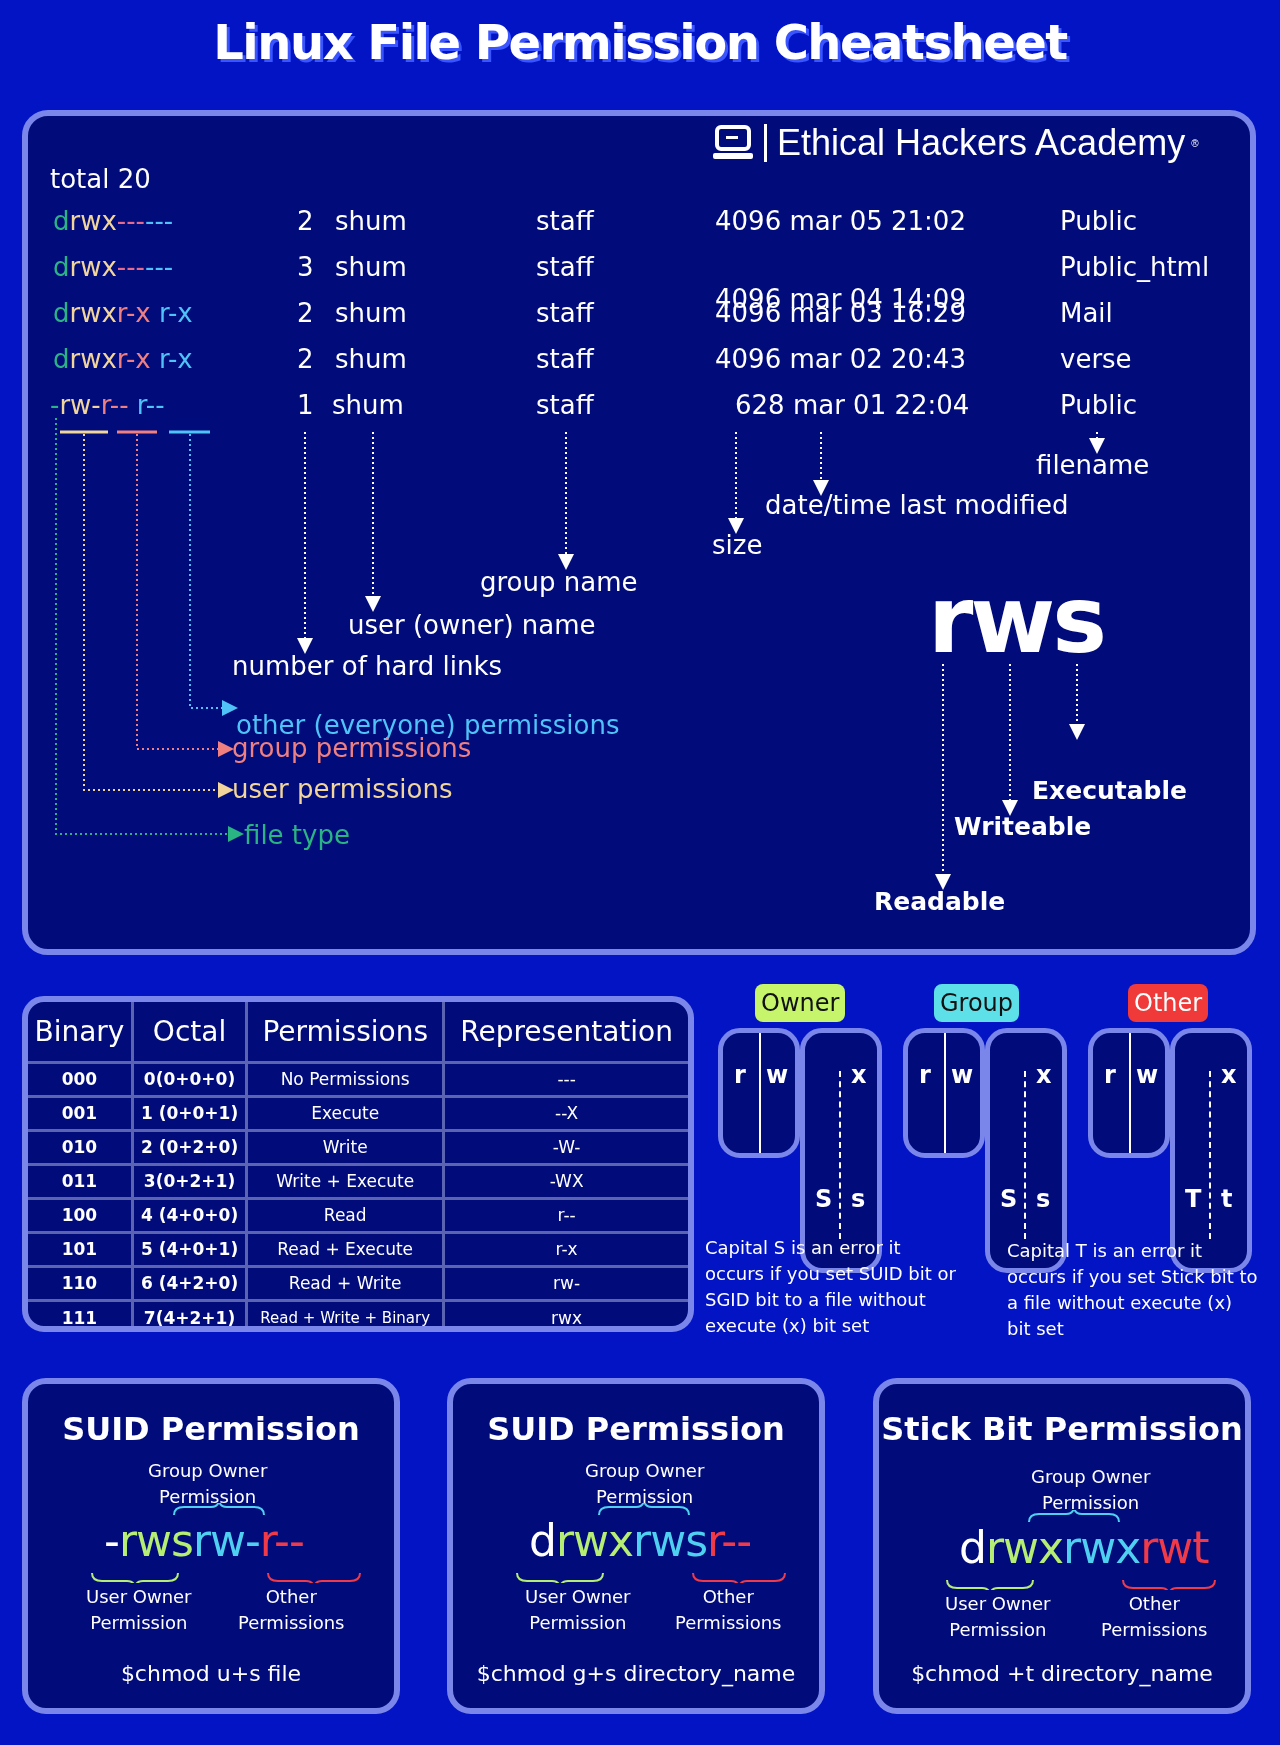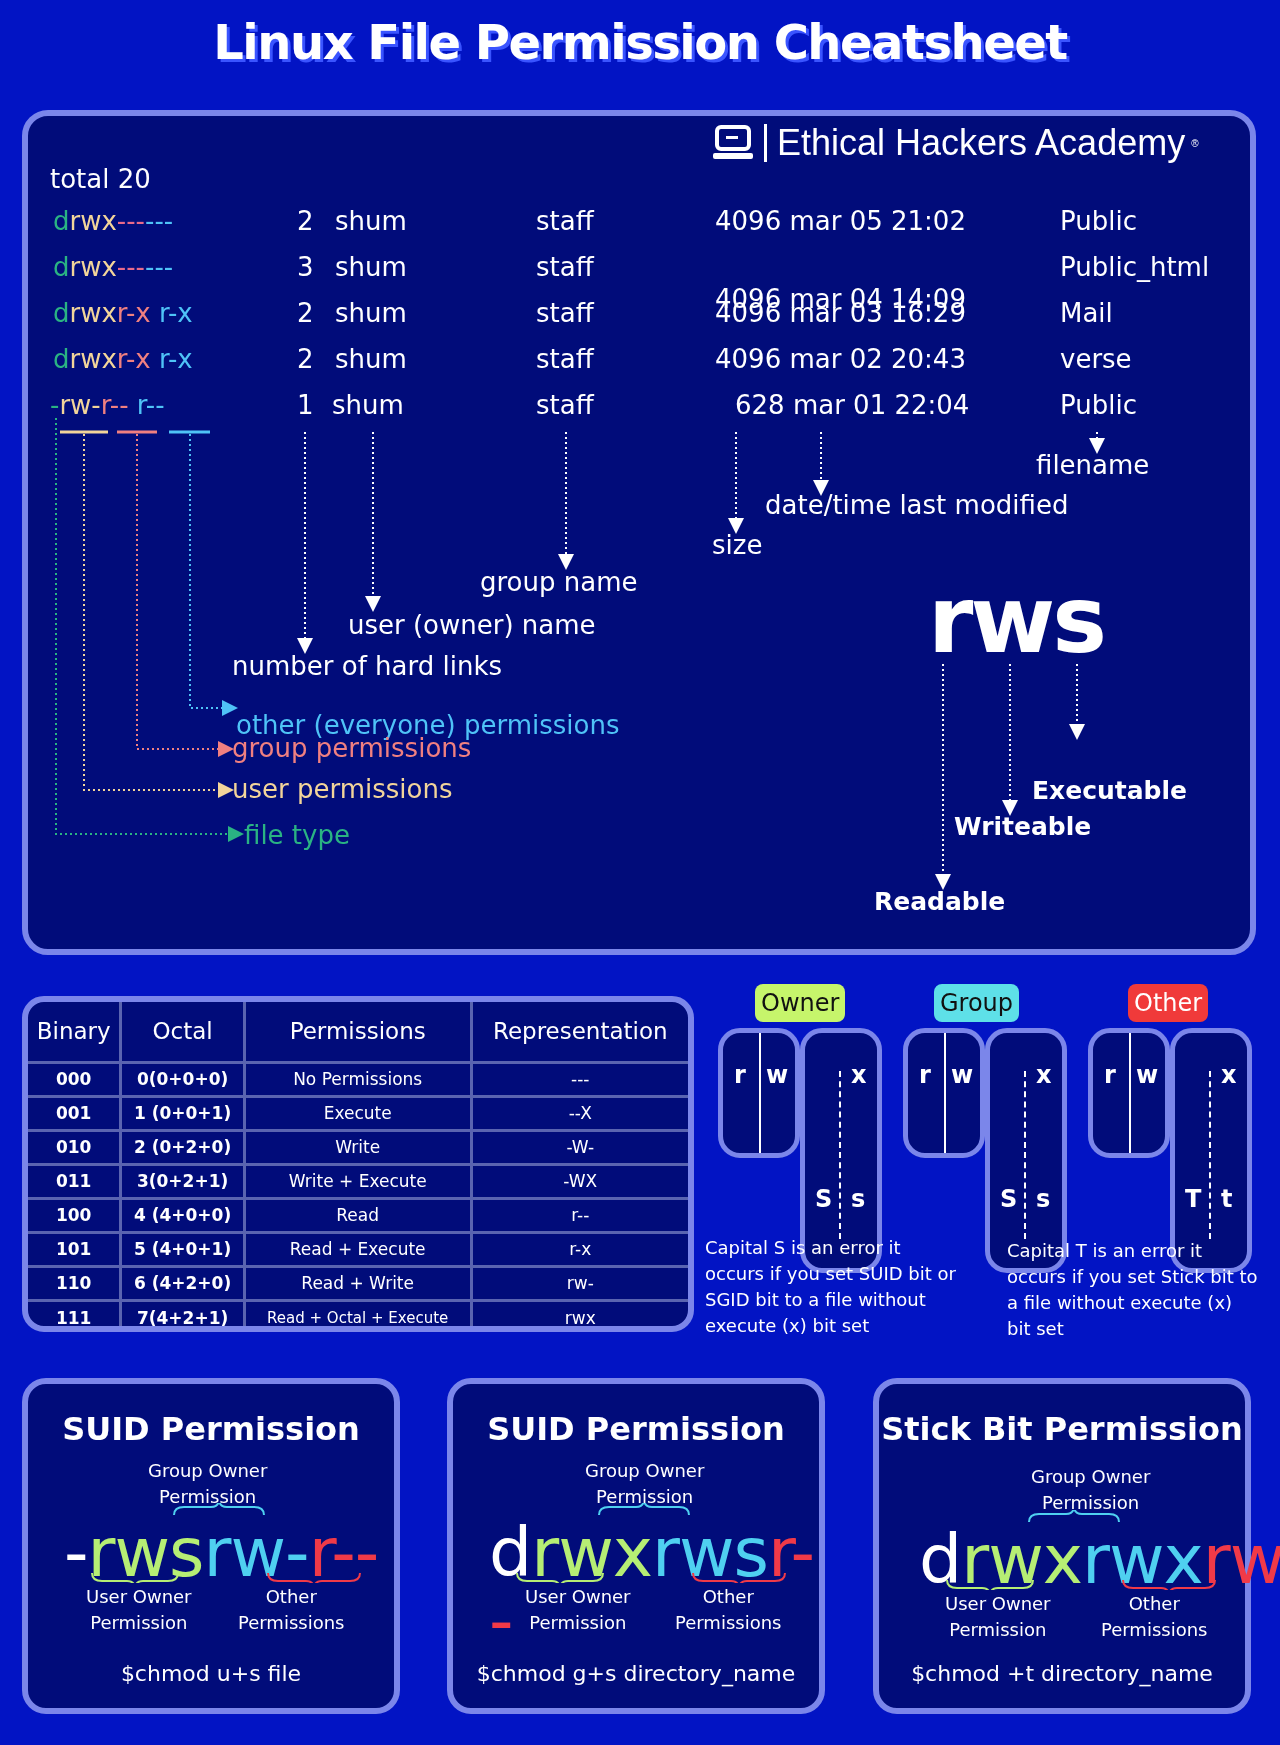--- a/index.html
+++ b/index.html
@@ -37,40 +37,40 @@
   svg.overlay { position: absolute; left: 0; top: 0; width: 1280px; height: 1745px; pointer-events: none; }
 
   
   .table-panel { left: 22px; top: 996px; width: 672px; height: 336px; border-radius: 22px; overflow: hidden; padding: 0; }
   table.perm { border-collapse: collapse; width: 100%; height: 100%; }
   table.perm th, table.perm td { border: 3px solid #5a64b0; text-align: center; color: #fff; }
   table.perm tr:first-child th { border-top: none; }
   table.perm tr:last-child td { border-bottom: none; }
   table.perm th:first-child, table.perm td:first-child { border-left: none; }
   table.perm th:last-child, table.perm td:last-child { border-right: none; }
-  table.perm th { font-weight: normal; font-size: 23px; height: 60px; margin-top: 36px; }
+  table.perm th { font-weight: normal; font-size: 28px; height: 60px; margin-top: 36px; }
   table.perm td { font-size: 17px; height: 34px; }
   table.perm td.b { font-weight: bold; }
 
   
   .tag { position: absolute; top: 984px; height: 38px; border-radius: 8px; font-size: 24px; padding: 2px 6px; line-height: 34px; }
   .box { position: absolute; background: #010c7a; border: 5px solid #7b86ea; border-radius: 22px; }
   .box-rw { top: 1028px; width: 82px; height: 130px; }
   .box-x { top: 1028px; width: 82px; height: 245px; }
   .box .divider { position: absolute; left: 36px; top: 0; bottom: 0; width: 2px; background: #fff; }
   .box .dotted { position: absolute; left: 34px; top: 38px; height: 168px; border-left: 2px dashed #fff; }
   .bitchar { position: absolute; font-weight: bold; font-size: 24px; color: #fff; }
 
   .note { position: absolute; font-size: 18px; line-height: 26px; color: #fff; }
 
   
   .card { top: 1378px; width: 378px; height: 336px; border-radius: 24px; }
   .card-title { position: absolute; left: 0; width: 100%; top: 26px; text-align: center; font-weight: bold; font-size: 32px; }
   .card-sub { position: absolute; text-align: center; font-size: 18px; line-height: 26px; }
-  .card-perm { position: absolute; font-size: 68px; line-height: 1; letter-spacing: -1px; }
+  .card-perm { position: absolute; font-size: 44px; line-height: 1; letter-spacing: -1px; margin-left: 40px; }
   .card-cmd { position: absolute; left: 0; width: 100%; bottom: 22px; text-align: center; font-size: 22px; }
 </style>
 </head>
 <body>
 
 <div class="title">Linux File Permission Cheatsheet</div>
 
 <div class="panel ls-panel"></div>
 
 <div class="abs logo">
@@ -184,21 +184,21 @@
         </tr>
         <tr>
           <td class="b">110</td>
           <td class="b">6 (4+2+0)</td>
           <td>Read + Write</td>
           <td>rw-</td>
         </tr>
         <tr>
           <td class="b">111</td>
           <td class="b">7(4+2+1)</td>
-          <td style="font-size: 15px;">Read + Octal + Execute</td>
+          <td style="font-size: 15px;">Read + Write + Binary</td>
           <td>rwx</td>
         </tr>
       </tbody>
   </table>
 </div>
 
 <div id="special-bits">
     <div class="tag" style="left: 755px; background: rgb(198, 245, 107); color: rgb(17, 17, 17);">Owner</div>
     <div class="box box-rw" style="left: 718px;">
       <div class="divider"></div>

